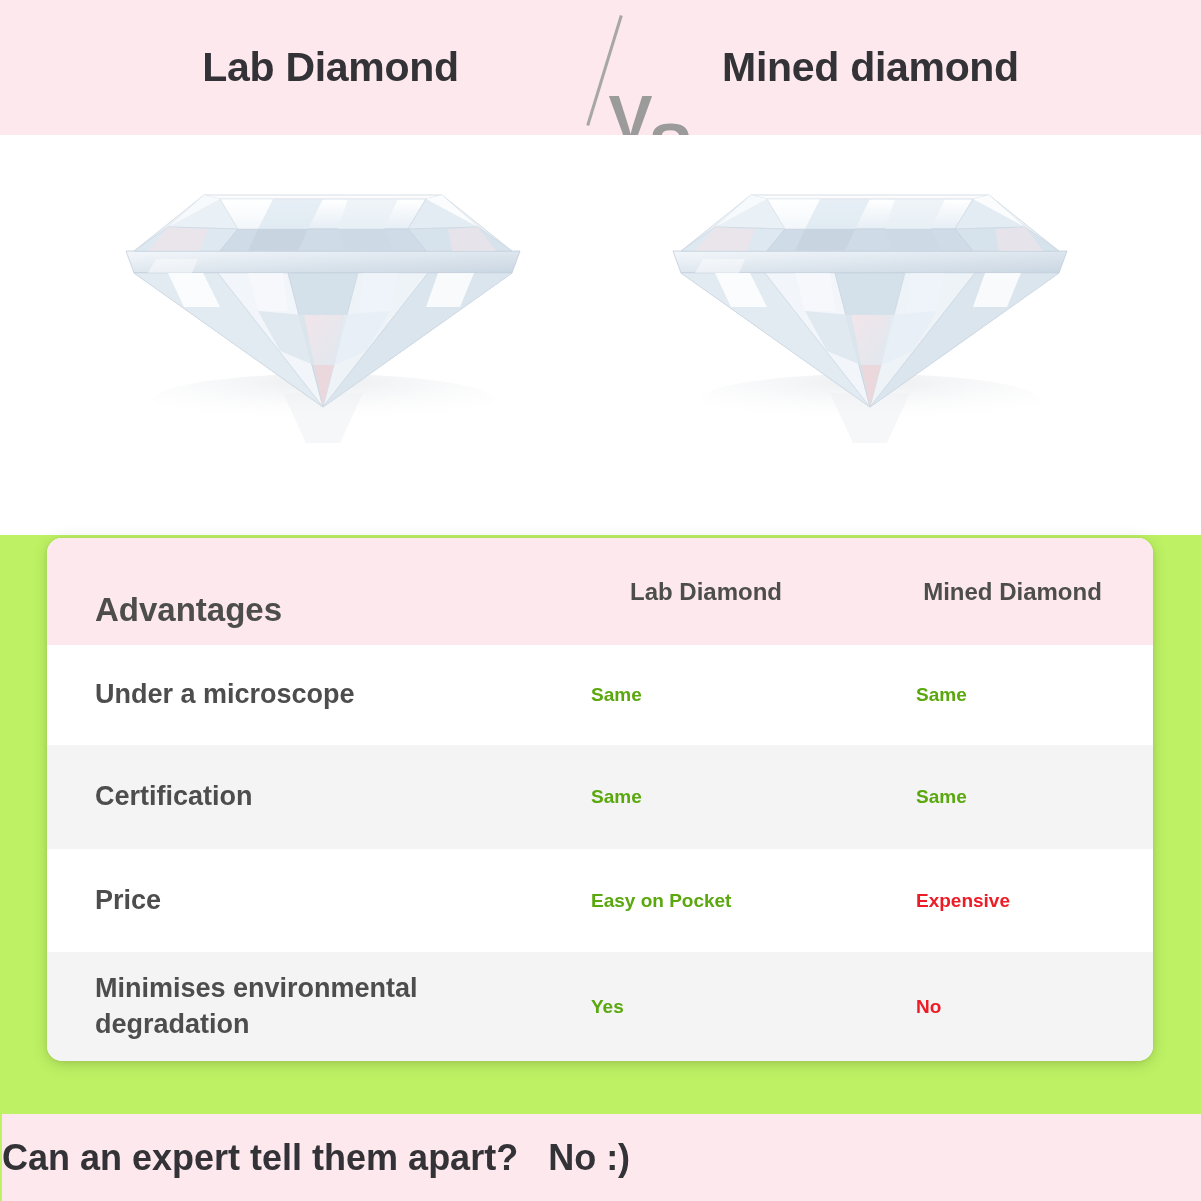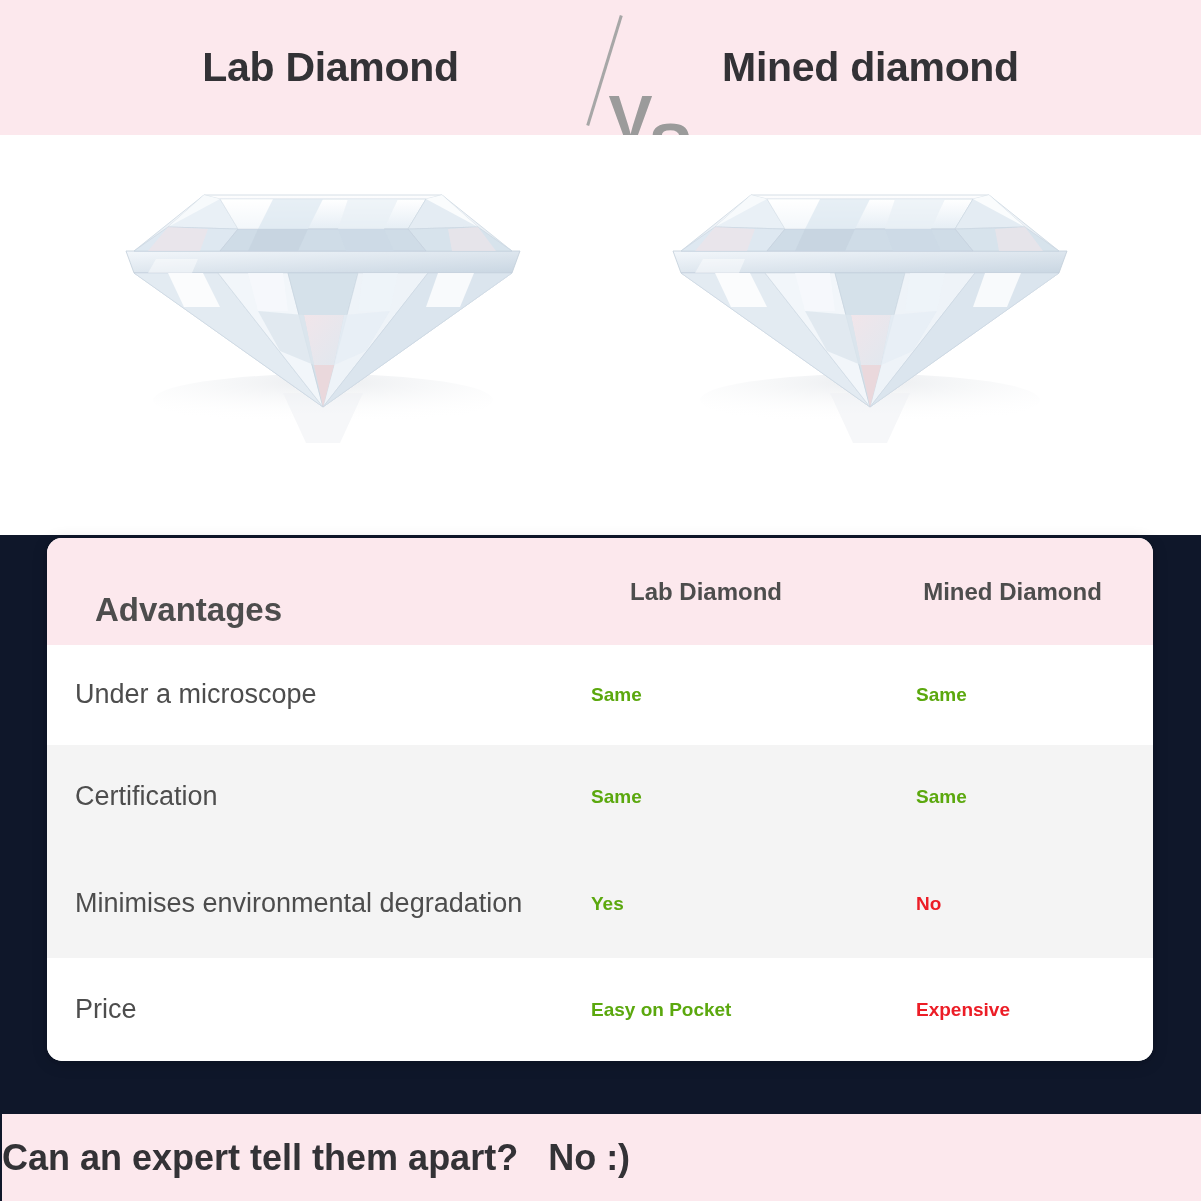--- a/index.html
+++ b/index.html
@@ -9,21 +9,21 @@
     height: 1201px;
     background: #ffffff;
     font-family: "Liberation Sans", sans-serif;
     overflow: hidden;
   }
 
   .page {
     position: relative;
     width: 1201px;
     height: 1201px;
-    background: #0f172a;
+    background: #bef264;
   }
 
   
   .header-band {
     position: absolute;
     left: 0; top: 0;
     width: 1201px;
     height: 135px;
     background: #fce8ed;
     display: flex;
@@ -131,25 +131,26 @@
   .t-row {
     position: relative;
     display: flex;
     align-items: center;
   }
   .t-row.r-white { background: #ffffff; }
   .t-row.r-grey  { background: #f4f4f4; }
 
   .t-row .cell-label {
     width: 493px;
-    padding-left: 28px;
+    padding-left: 48px;
     padding-right: 16px;
     font-size: 27px;
     color: #4d4d4d;
     line-height: 1.32;
+    font-weight: bold;
   }
   .t-row .cell-val {
     font-size: 19px;
     font-weight: bold;
   }
   .t-row .cell-val.v-lab   { width: 332px; padding-left: 51px; }
   .t-row .cell-val.v-mined { width: 281px; padding-left: 44px; }
 
   .val-green { color: #5ba80e; }
   .val-red   { color: #ec1d26; }
@@ -381,31 +382,31 @@
       <div class="cell-val v-lab val-green">Same</div>
       <div class="cell-val v-mined val-green">Same</div>
     </div>
 
     <div class="t-row r-grey" style="height:104px;">
       <div class="cell-label">Certification</div>
       <div class="cell-val v-lab val-green">Same</div>
       <div class="cell-val v-mined val-green">Same</div>
     </div>
 
+    <div class="t-row r-white" style="height:103px;">
+      <div class="cell-label">Price</div>
+      <div class="cell-val v-lab val-green">Easy on Pocket</div>
+      <div class="cell-val v-mined val-red">Expensive</div>
+    </div>
+
     <div class="t-row r-grey" style="height:109px;">
       <div class="cell-label">Minimises environmental degradation</div>
       <div class="cell-val v-lab val-green">Yes</div>
       <div class="cell-val v-mined val-red">No</div>
     </div>
 
-    <div class="t-row r-white" style="height:103px;">
-      <div class="cell-label">Price</div>
-      <div class="cell-val v-lab val-green">Easy on Pocket</div>
-      <div class="cell-val v-mined val-red">Expensive</div>
-    </div>
-
   </div>
 
   <div class="footer-band">
     <div class="footer-text">Can an expert tell them apart?   No :)</div>
   </div>
 
 </div>
 
 </body></html>

